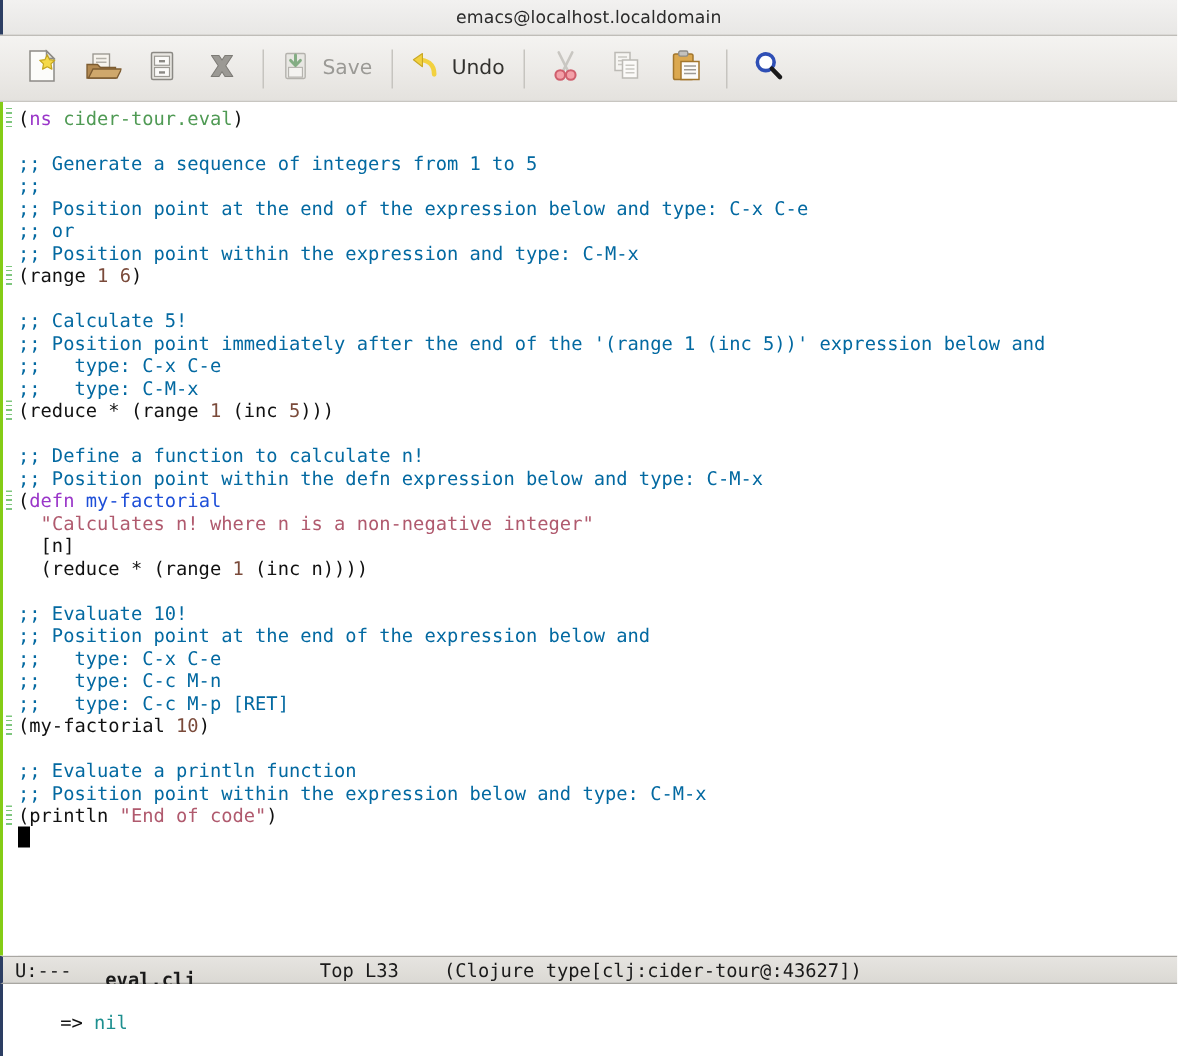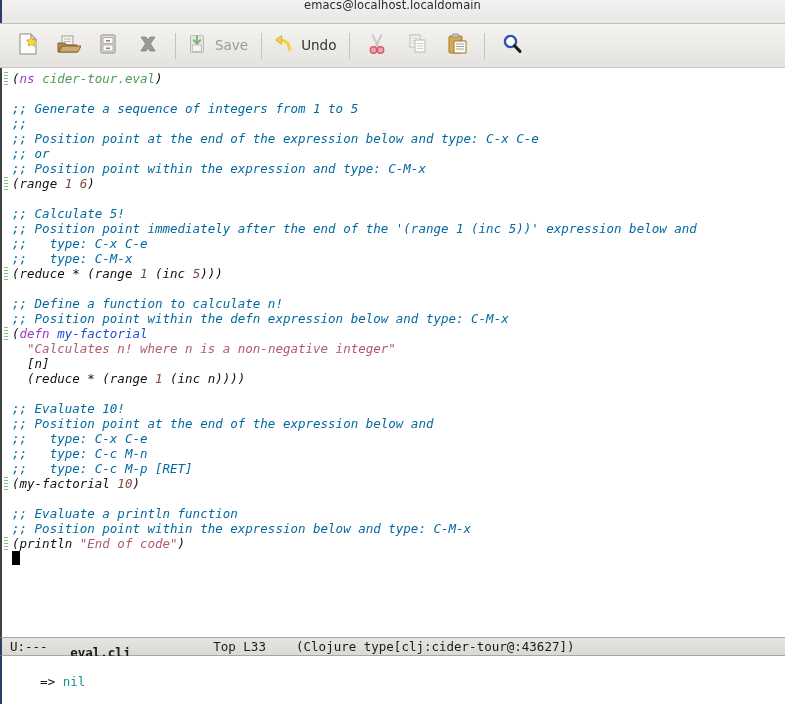--- a/index.html
+++ b/index.html
@@ -21,20 +21,21 @@
     flex-direction: column;
   }
 
   
   .titlebar {
     height: 23px;
     flex: 0 0 23px;
     background: linear-gradient(to bottom, #f2f1f0 0%, #e8e7e5 100%);
     border-bottom: 1px solid #bfbdb8;
     display: flex;
+    align-items: center;
     justify-content: center;
     position: relative;
   }
   .titlebar-text {
     font-family: "DejaVu Sans", sans-serif;
     font-size: 11.5px;
     color: #2a2a2a;
     letter-spacing: 0.1px;
     line-height: 1;
   }
@@ -108,23 +109,22 @@
     flex: 0 0 1px;
   }
 
   
   .editor-wrap {
     flex: 1 1 auto;
     display: flex;
     background: #ffffff;
     overflow: hidden;
     position: relative;
-    border-left: 2px solid #404040;
-    box-sizing: border-box;
-    font-style: italic;
+    border-left: 2px solid #84cc16;
+    box-sizing: border-box;
   }
   .fringe {
     flex: 0 0 10px;
     background: #ffffff;
     position: relative;
     padding-top: 3px;
   }
   .fringe-row {
     height: 15px;
     position: relative;

